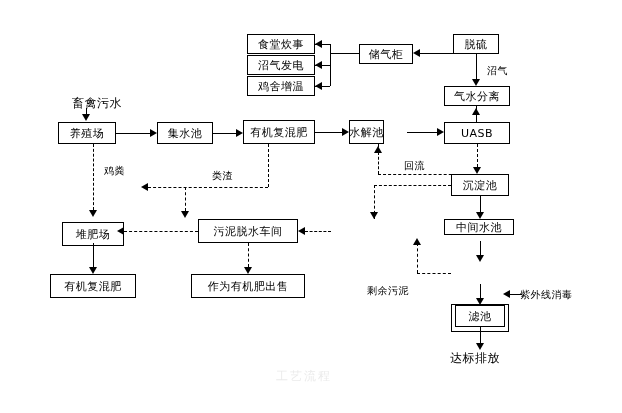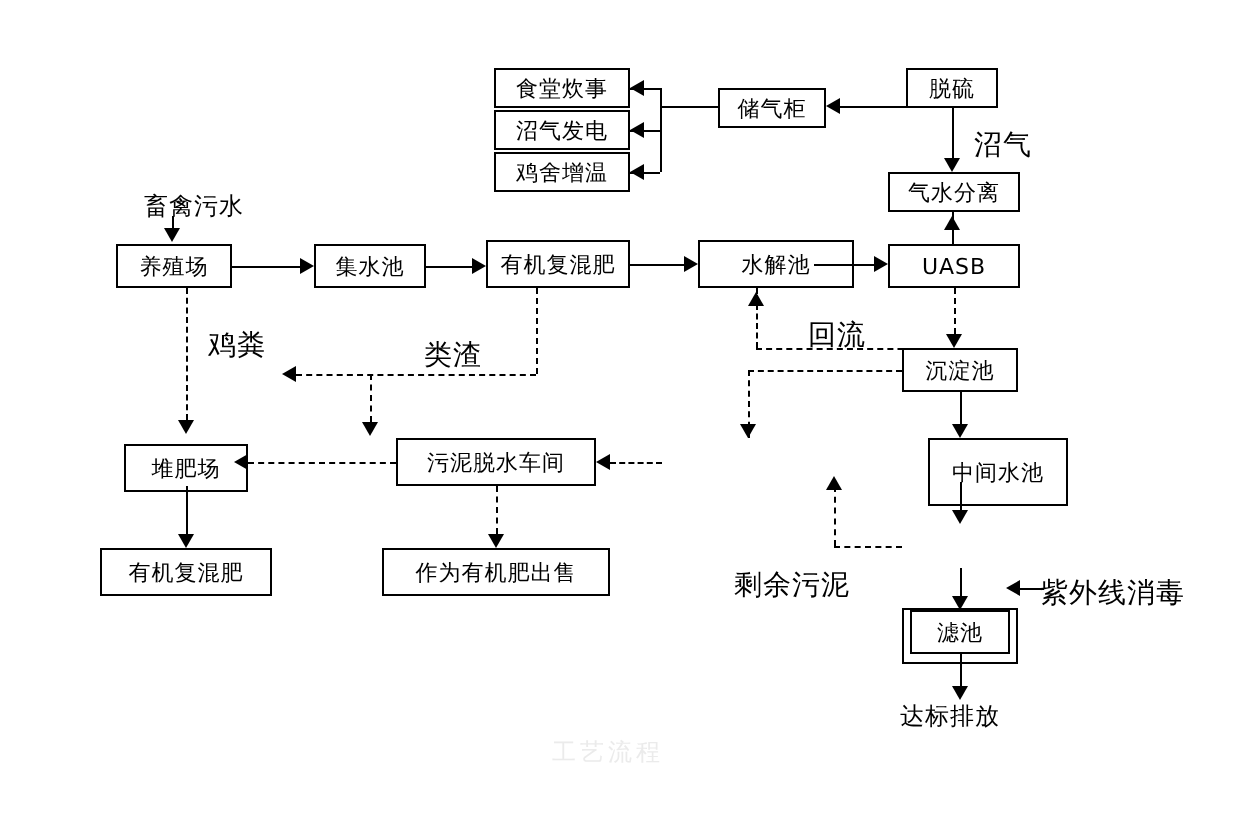--- a/index.html
+++ b/index.html
@@ -27,21 +27,21 @@
     line-height: 1;
     display: flex;
     align-items: center;
     justify-content: center;
     white-space: nowrap;
     letter-spacing: 0.5px;
   }
   .label {
     position: absolute;
     color: #000000;
-    font-size: 14px;
+    font-size: 10px;
     line-height: 1;
     white-space: nowrap;
     letter-spacing: 0.5px;
     background: transparent;
   }
   .label.big {
     font-size: 12px;
   }
   .edge {
     position: absolute;
@@ -103,25 +103,25 @@
   <div class="node" style="left:247px; top:34px; width:68px; height:20px;">食堂炊事</div>
   <div class="node" style="left:247px; top:55px; width:68px; height:20px;">沼气发电</div>
   <div class="node" style="left:247px; top:76px; width:68px; height:20px;">鸡舍增温</div>
   <div class="node" style="left:359px; top:44px; width:54px; height:20px;">储气柜</div>
   <div class="node" style="left:453px; top:34px; width:46px; height:20px;">脱硫</div>
   <div class="node" style="left:444px; top:86px; width:66px; height:20px;">气水分离</div>
 
   <div class="node" style="left:58px;  top:122px; width:58px; height:22px;">养殖场</div>
   <div class="node" style="left:157px; top:122px; width:56px; height:22px;">集水池</div>
   <div class="node" style="left:243px; top:120px; width:72px; height:24px;">有机复混肥</div>
-  <div class="node" style="left:349px; top:120px; width:78px; height:24px;">水解池</div>
+  <div class="node" style="left:349px; top:120px; width:35px; height:24px;">水解池</div>
   <div class="node" style="left:444px; top:122px; width:66px; height:22px;">UASB</div>
 
   <div class="node" style="left:451px; top:174px; width:58px; height:22px;">沉淀池</div>
-  <div class="node" style="left:444px; top:219px; width:70px; height:34px;margin-left:20px;">中间水池</div>
+  <div class="node" style="left:444px; top:219px; width:70px; height:16px;">中间水池</div>
   <div class="node" style="left:451px; top:262px; width:58px; height:28px;margin-top:42px;">SBR池</div>
   <div class="node" style="left:455px; top:305px; width:50px; height:22px;">滤池</div>
 
   <div class="node" style="left:198px; top:219px; width:100px; height:24px;text-align:center;">污泥脱水车间</div>
   <div class="node" style="left:62px;  top:222px; width:62px; height:24px;">堆肥场</div>
   <div class="node" style="left:50px;  top:274px; width:86px; height:24px;">有机复混肥</div>
   <div class="node" style="left:191px; top:274px; width:114px; height:24px;">作为有机肥出售</div>
 
   <div class="label" style="left:487px; top:66px;">沼气</div>
   <div class="label big" style="left:72px;  top:97px;">畜禽污水</div>

